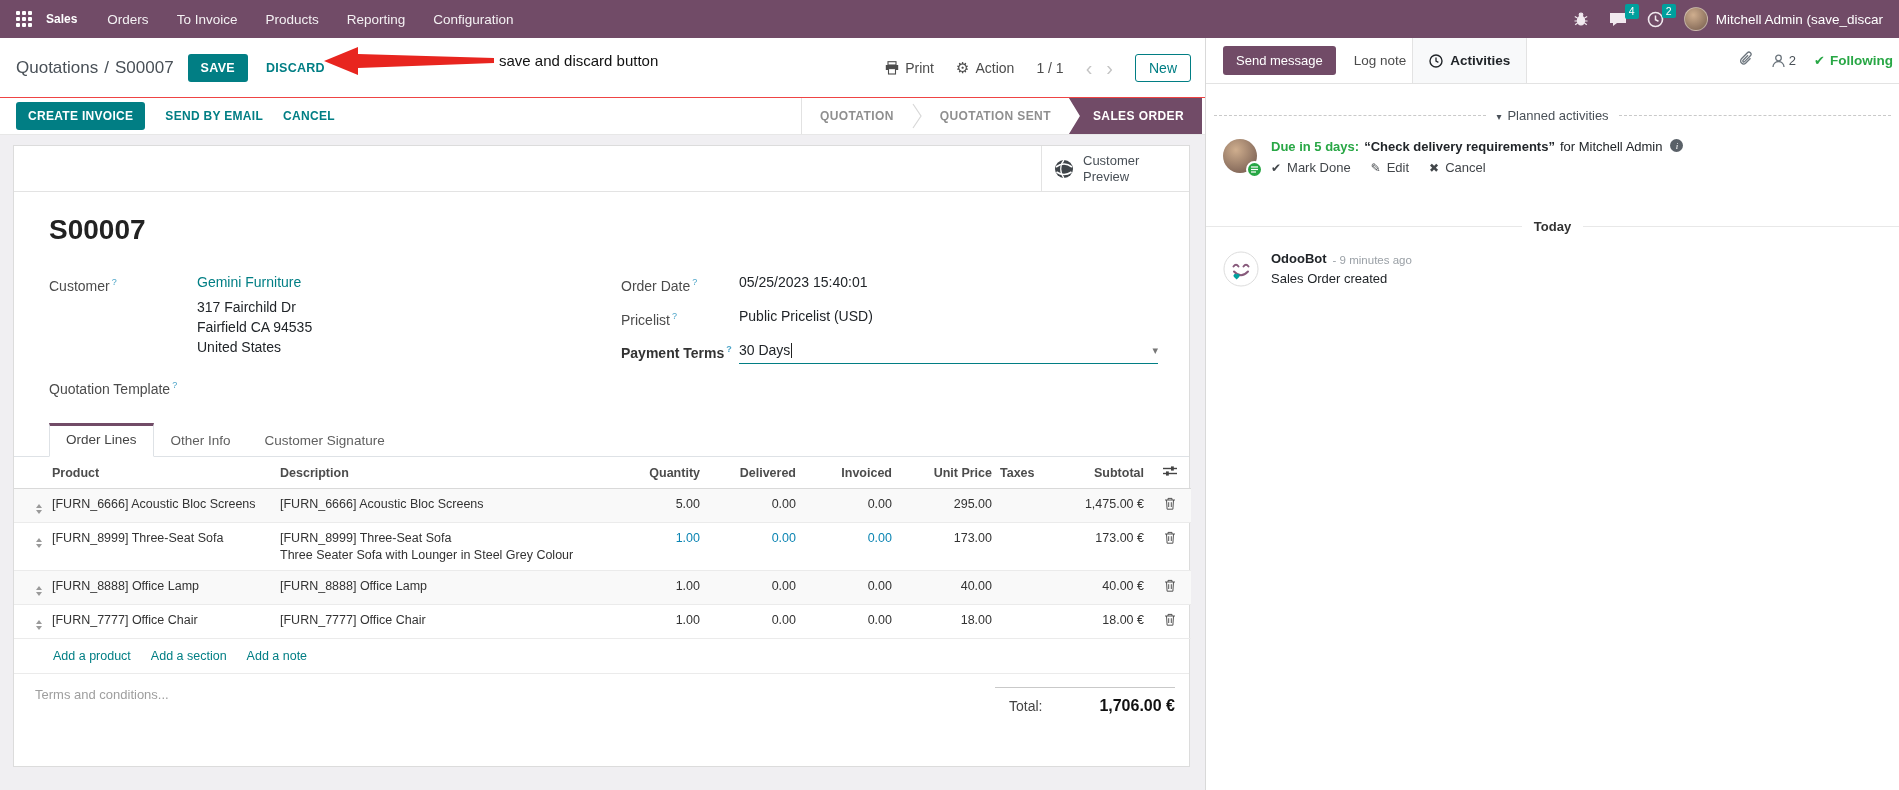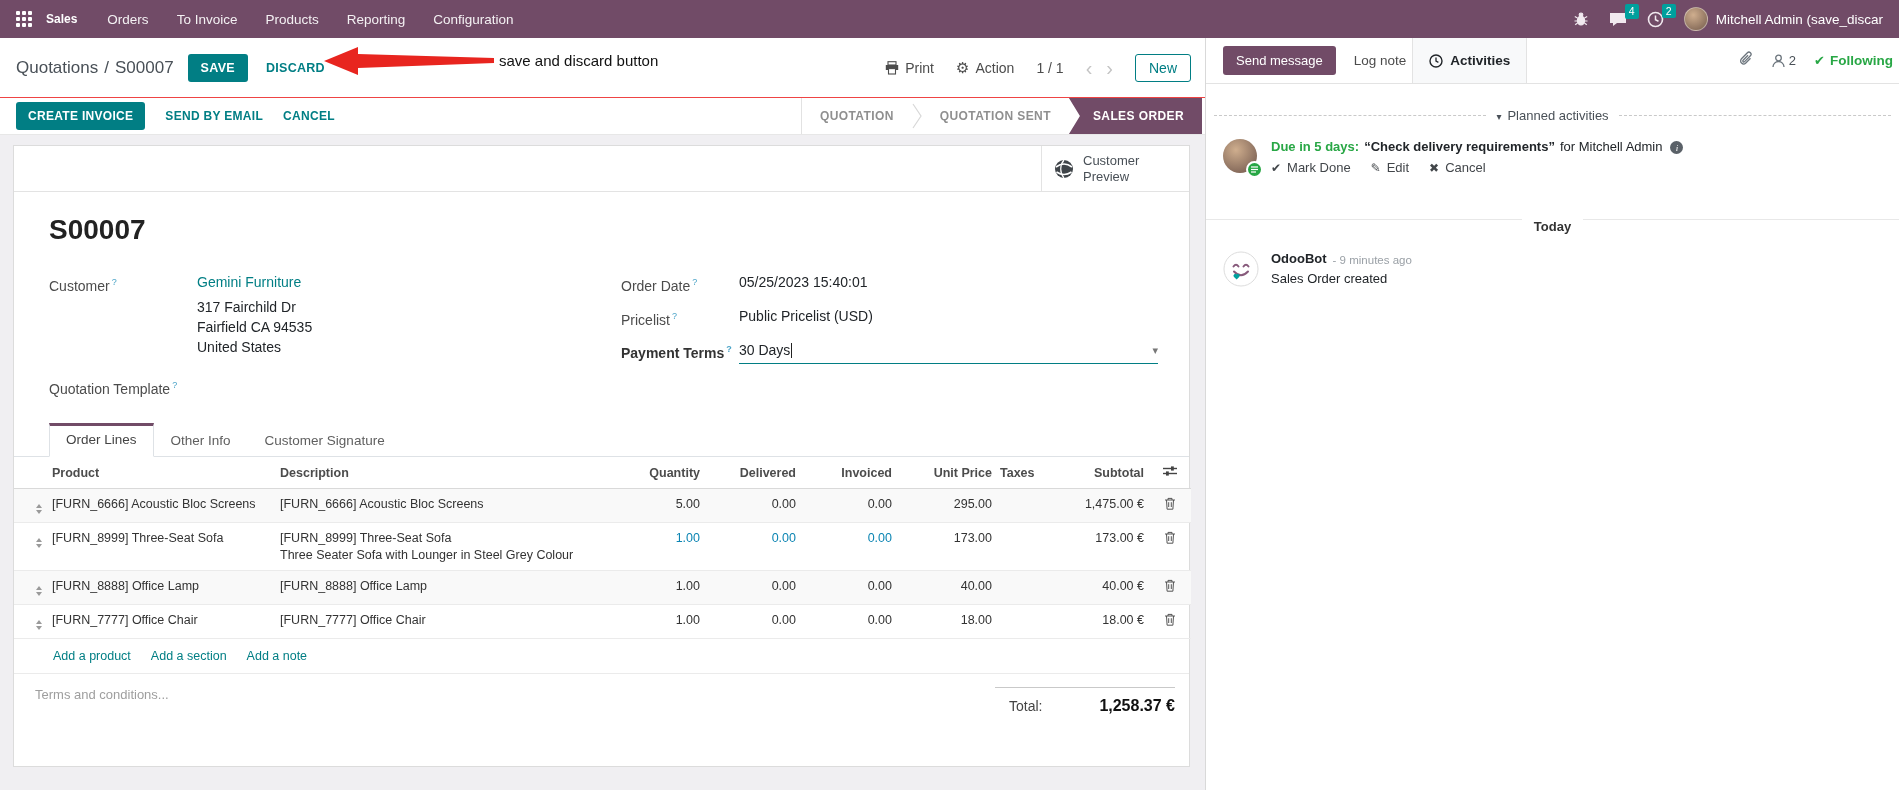--- a/index.html
+++ b/index.html
@@ -116,29 +116,29 @@
   .planned-row { display:flex; align-items:center; margin:24px 8px 0; }
   .dash { flex:1; border-top:1px dashed #c9c9c9; }
   .planned-label { margin:0 10px; font-size:13px; color:#495057; cursor:pointer; white-space:nowrap; }
   .planned-label .caret { font-size:10px; margin-right:6px; color:#495057; }
 
   .activity-item { display:flex; margin:16px 0 0 17px; }
   .av-wrap { position:relative; width:36px; height:36px; flex-shrink:0; }
   .avatar-md { width:34px; height:34px; border-radius:50%; background:radial-gradient(circle at 38% 32%, #cfae8e, #84695a 75%); }
   .av-badge { position:absolute; right:-4px; bottom:-3px; width:17px; height:17px; border-radius:50%; background:#28a745; border:2px solid #fff; display:flex; align-items:center; justify-content:center; }
   .act-content { margin-left:12px; }
-  .act-line1 { font-size:13px; color:#212529; display:flex; align-items:flex-end; gap:5px; flex-wrap:nowrap; }
+  .act-line1 { font-size:13px; color:#212529; display:flex; align-items:flex-start; gap:5px; flex-wrap:nowrap; }
   .due-green { color:#28a745; font-weight:bold; }
   .act-title { font-weight:bold; }
   .info-ic { width:13px; height:13px; border-radius:50%; background:#5a6168; color:#fff; font-size:9px; font-style:italic; font-family:"Liberation Serif",serif; display:inline-flex; align-items:center; justify-content:center; margin-left:3px; cursor:pointer; }
   .act-line2 { margin-top:6px; display:flex; gap:20px; font-size:13px; color:#42464a; }
   .act-btn { display:flex; gap:6px; align-items:center; cursor:pointer; }
   .glyph { font-size:12px; color:#42464a; }
 
-  .today-row { display:flex; align-items:flex-start; margin:44px 0 0; }
+  .today-row { display:flex; align-items:center; margin:44px 0 0; }
   .hline { flex:1; border-top:1px solid #e8e8e8; }
   .today-label { margin:0 12px; font-size:13px; font-weight:bold; color:#333; }
 
   .message-item { display:flex; margin:17px 0 0 17px; }
   .msg-content { margin-left:12px; }
   .msg-head { font-size:13px; display:flex; align-items:flex-end; gap:6px; }
   .msg-author { font-weight:bold; color:#212529; cursor:pointer; }
   .msg-time { font-size:11.5px; color:#9aa0a6; }
   .msg-body { margin-top:5px; font-size:13px; color:#212529; }
 </style>
@@ -419,21 +419,21 @@
           <div class="add-links">
             <span>Add a product</span>
             <span>Add a section</span>
             <span>Add a note</span>
           </div>
 
           <div class="card-footer">
             <div class="terms">Terms and conditions...</div>
             <div class="total-box">
               <span class="total-label">Total:</span>
-              <span class="total-value">1,258.37 €</span>
+              <span class="total-value">1,706.00 €</span>
             </div>
           </div>
 
         </div>
       </div>
     </div>
 
     <div class="chatter">
       <div class="chatter-topbar">
         <div class="lwrap">

